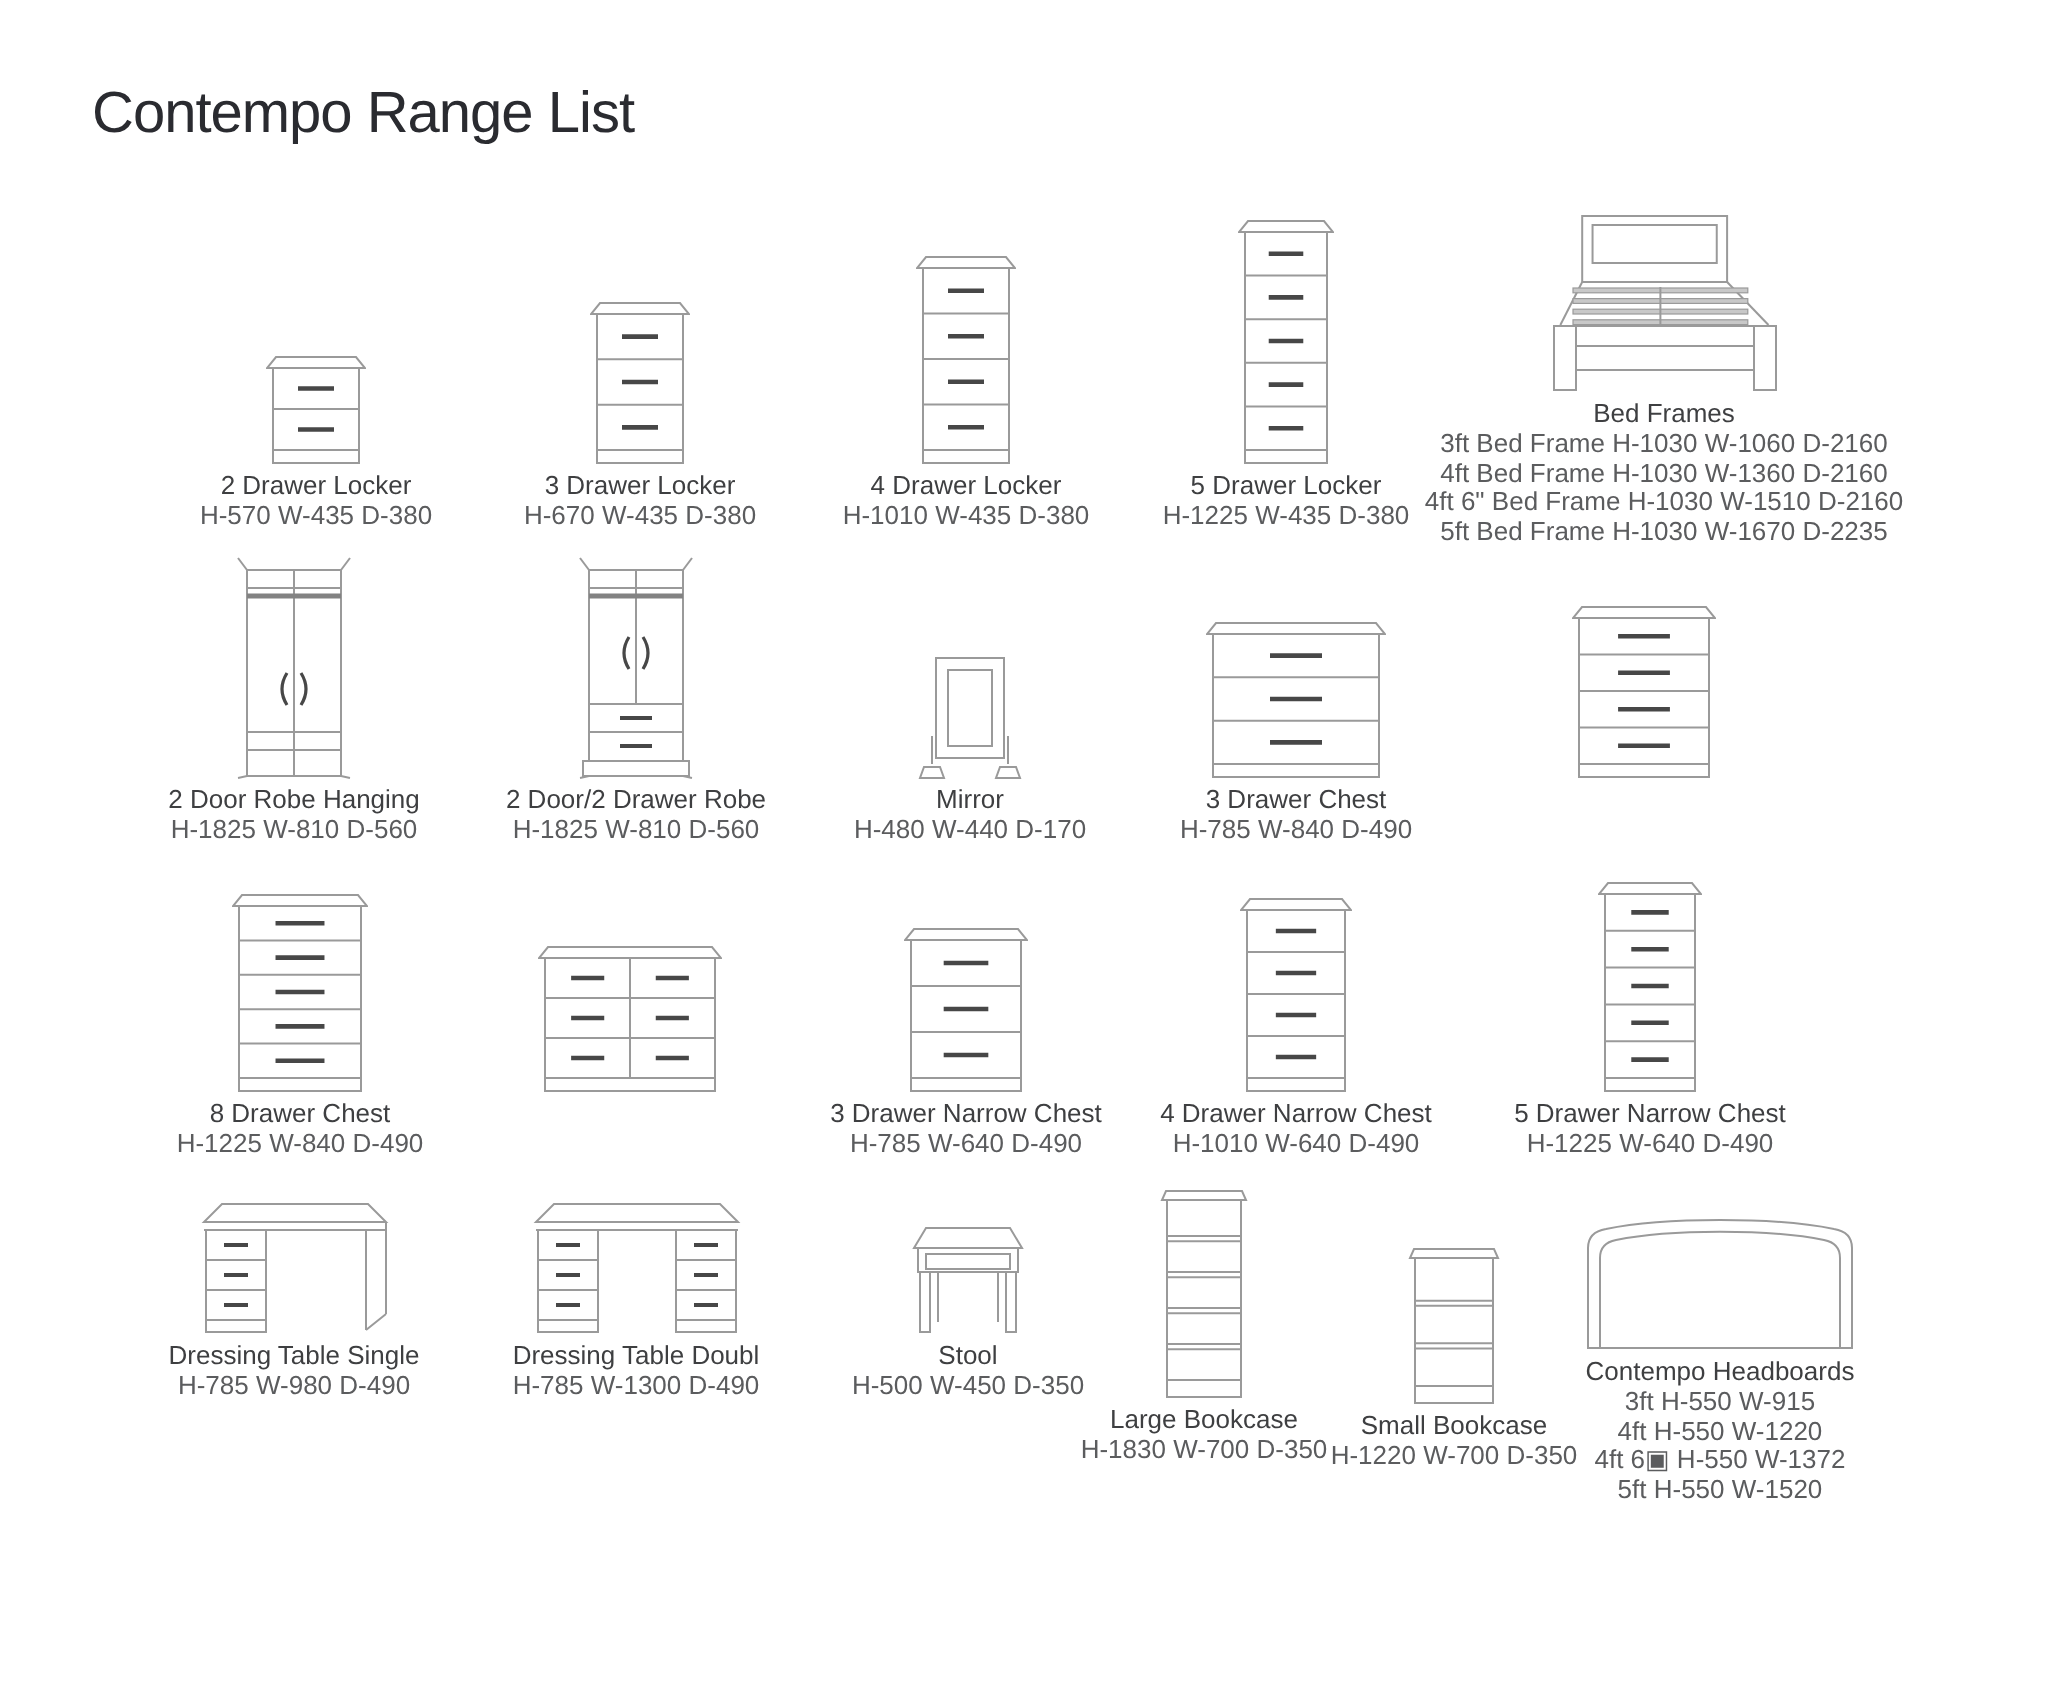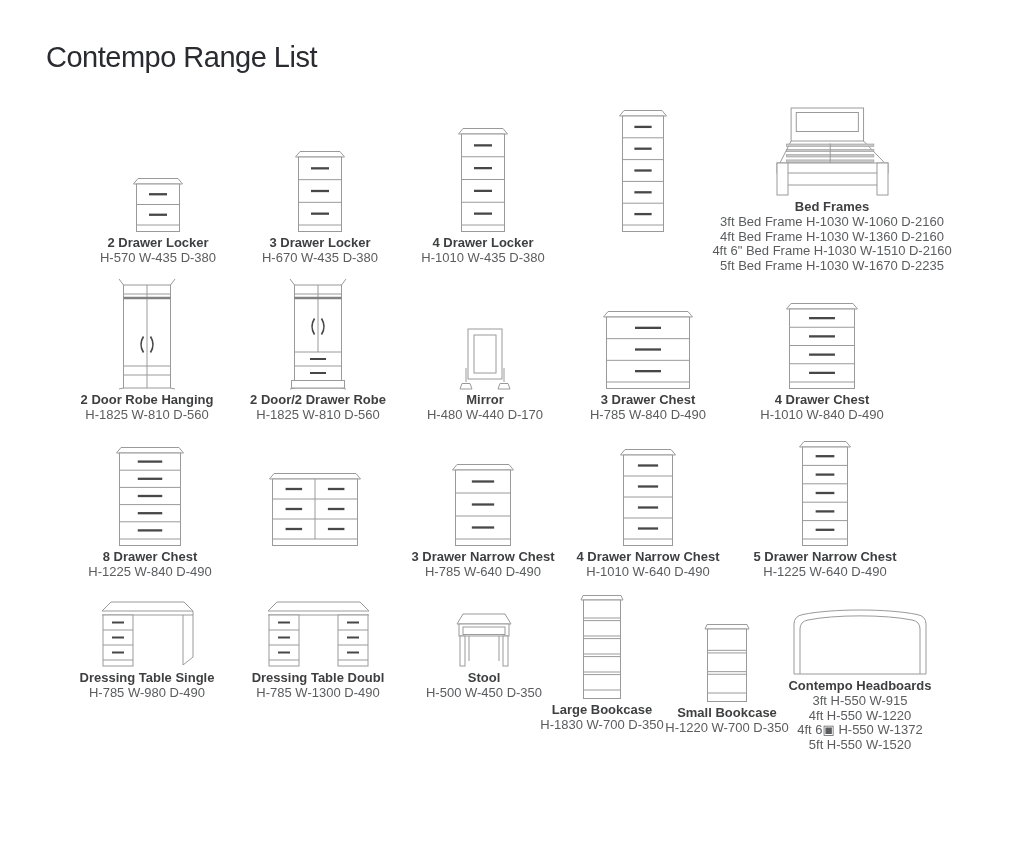--- a/index.html
+++ b/index.html
@@ -7,21 +7,21 @@
     width:1024px;height:844px;position:relative;background:#ffffff;
     font-family:"Liberation Sans","DejaVu Sans",sans-serif;overflow:hidden;
   }
   .page-title{
     position:absolute;left:46px;top:22px;
     font-size:29px;font-weight:400;color:#2a2b30;letter-spacing:-0.5px;
   }
   figure.item{position:absolute;margin:0;display:flex;flex-direction:column;align-items:center;}
   .art{display:flex;align-items:flex-end;justify-content:center;}
   .cap{text-align:center;margin-top:3px;line-height:1.14;white-space:nowrap;}
-  .nm{font-weight:700;color:#3e3f41;font-size:13px;}
+  .nm{font-weight:400;color:#3e3f41;font-size:13px;}
   .dm{color:#5b5c5e;font-size:13px;}
 </style>
 </head>
 <body>
 
 <h1 class="page-title">Contempo Range List</h1>
 
 <figure class="item" style="left:73px;top:178px;width:170px">
   <div class="art" style="height: 55px;">
       <svg width="50" height="55" viewBox="0 0 50 55">
@@ -89,20 +89,24 @@
         <line x1="3.5" y1="27.8" x2="44.5" y2="27.8" stroke="#9a9a9a" stroke-width="1"></line>
         <line x1="15.36" y1="38.7" x2="32.64" y2="38.7" stroke="#474747" stroke-width="2.3"></line>
         <line x1="3.5" y1="49.6" x2="44.5" y2="49.6" stroke="#9a9a9a" stroke-width="1"></line>
         <line x1="15.36" y1="60.5" x2="32.64" y2="60.5" stroke="#474747" stroke-width="2.3"></line>
         <line x1="3.5" y1="71.4" x2="44.5" y2="71.4" stroke="#9a9a9a" stroke-width="1"></line>
         <line x1="15.36" y1="82.30000000000001" x2="32.64" y2="82.30000000000001" stroke="#474747" stroke-width="2.3"></line>
         <line x1="3.5" y1="93.2" x2="44.5" y2="93.2" stroke="#9a9a9a" stroke-width="1"></line>
         <line x1="15.36" y1="104.10000000000001" x2="32.64" y2="104.10000000000001" stroke="#474747" stroke-width="2.3"></line>
       </svg>
     </div>
+  <figcaption class="cap">
+    <div class="nm">5 Drawer Locker</div>
+    <div class="dm">H-1225 W-435 D-380</div>
+  </figcaption>
 </figure>
 
 <figure class="item" style="left:712px;top:105px;width:240px">
   <div class="art" style="height: 92px;">
       <svg width="115" height="92" viewBox="0 0 115 92">
         <rect x="16.1" y="3" width="72.45" height="33" fill="#fff" stroke="#9a9a9a"></rect>
         <rect x="21.275" y="7.5" width="62.1" height="19" fill="#fff" stroke="#9a9a9a"></rect>
         <line x1="16.1" y1="36" x2="5.175" y2="57.5" stroke="#9a9a9a" stroke-width="1"></line>
         <line x1="88.55" y1="36" x2="109.25" y2="57.5" stroke="#9a9a9a" stroke-width="1"></line>
         <rect x="11.5" y="39" width="87.4" height="2.4" fill="#c8c8c8" stroke="#9a9a9a" stroke-width="0.6"></rect>
@@ -218,24 +222,20 @@
         <line x1="3.5" y1="79" x2="68.5" y2="79" stroke="#9a9a9a" stroke-width="1"></line>
         <line x1="23.04" y1="15.125" x2="48.96" y2="15.125" stroke="#474747" stroke-width="2.3"></line>
         <line x1="3.5" y1="24.25" x2="68.5" y2="24.25" stroke="#9a9a9a" stroke-width="1"></line>
         <line x1="23.04" y1="33.375" x2="48.96" y2="33.375" stroke="#474747" stroke-width="2.3"></line>
         <line x1="3.5" y1="42.5" x2="68.5" y2="42.5" stroke="#9a9a9a" stroke-width="1"></line>
         <line x1="23.04" y1="51.625" x2="48.96" y2="51.625" stroke="#474747" stroke-width="2.3"></line>
         <line x1="3.5" y1="60.75" x2="68.5" y2="60.75" stroke="#9a9a9a" stroke-width="1"></line>
         <line x1="23.04" y1="69.875" x2="48.96" y2="69.875" stroke="#474747" stroke-width="2.3"></line>
       </svg>
     </div>
-  <figcaption class="cap">
-    <div class="nm">4 Drawer Chest</div>
-    <div class="dm">H-1010 W-840 D-490</div>
-  </figcaption>
 </figure>
 
 <figure class="item" style="left:65px;top:447px;width:170px">
   <div class="art" style="height: 100px;">
       <svg width="68" height="100" viewBox="0 0 68 100">
         <polygon points="0.5,6 67.5,6 63,0.5 5,0.5" fill="#fff" stroke="#9a9a9a"></polygon>
         <rect x="3.5" y="6" width="61" height="92.5" fill="#fff" stroke="#9a9a9a"></rect>
         <line x1="3.5" y1="92" x2="64.5" y2="92" stroke="#9a9a9a" stroke-width="1"></line>
         <line x1="21.759999999999998" y1="14.6" x2="46.24" y2="14.6" stroke="#474747" stroke-width="2.3"></line>
         <line x1="3.5" y1="23.2" x2="64.5" y2="23.2" stroke="#9a9a9a" stroke-width="1"></line>

